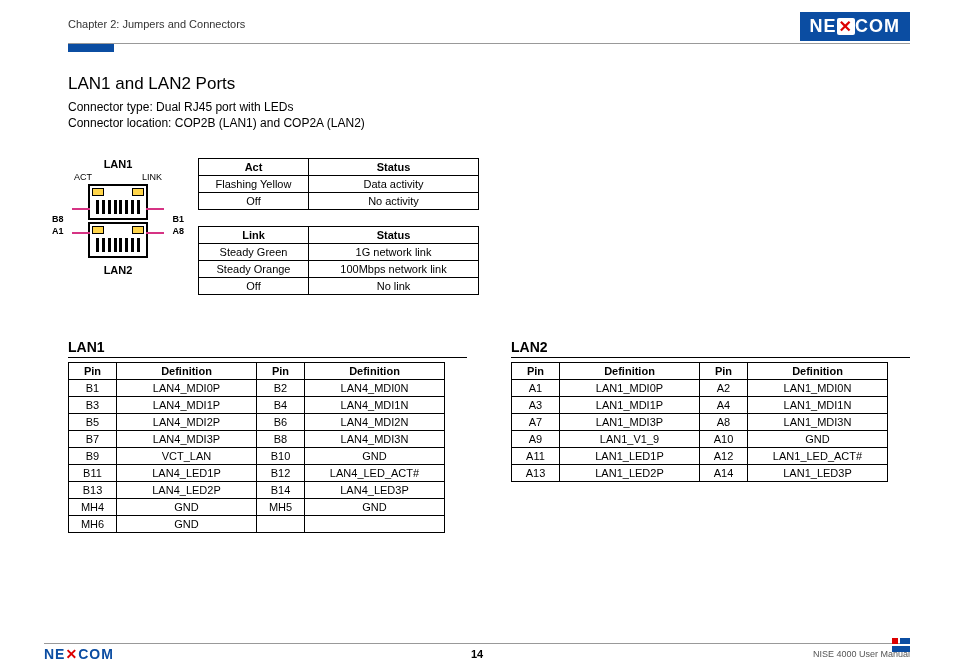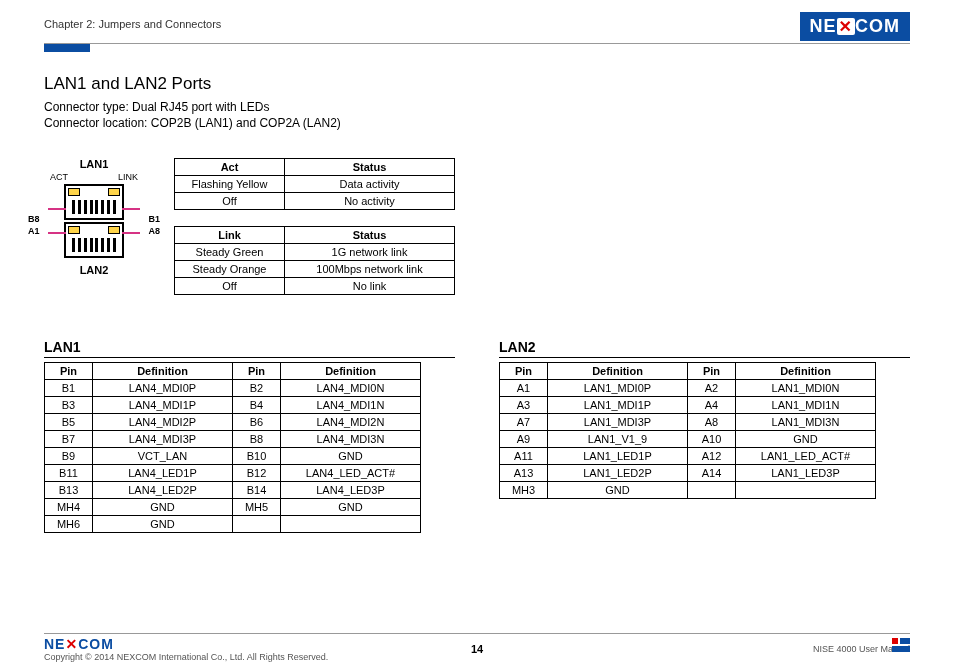--- a/index.html
+++ b/index.html
@@ -9,20 +9,21 @@
     font-family: Arial, Helvetica, sans-serif;
     font-size: 12px;
     color: #000;
     width: 954px;
     height: 672px;
     background: #fff;
     position: relative;
   }
   .page {
     padding: 12px 44px 0 44px;
+    margin-left: 24px;
   }
   .top-bar {
     display: flex;
     justify-content: space-between;
     align-items: flex-start;
     border-bottom: 1px solid #999;
     padding-bottom: 2px;
   }
   .chapter {
     font-size: 11px;
@@ -380,33 +381,26 @@
               <td>LAN1_LED1P</td>
               <td>A12</td>
               <td>LAN1_LED_ACT#</td>
             </tr>
             <tr>
               <td>A13</td>
               <td>LAN1_LED2P</td>
               <td>A14</td>
               <td>LAN1_LED3P</td>
             </tr>
-            <tr>
-              <td>MH3</td>
-              <td>GND</td>
-              <td></td>
-              <td></td>
-            </tr>
           </tbody>
         </table>
     </div>
   </div>
 </div>
 
 <div class="footer">
   <div>
     <div class="flogo">NE<span style="color:#d00;">✕</span>COM</div>
-    <div>Copyright © 2014 NEXCOM International Co., Ltd. All Rights Reserved.</div>
   </div>
   <div class="pagenum">14</div>
   <div>NISE 4000 User Manual</div>
   <div class="nexcom-decor"></div>
 </div>
 
 </body></html>

